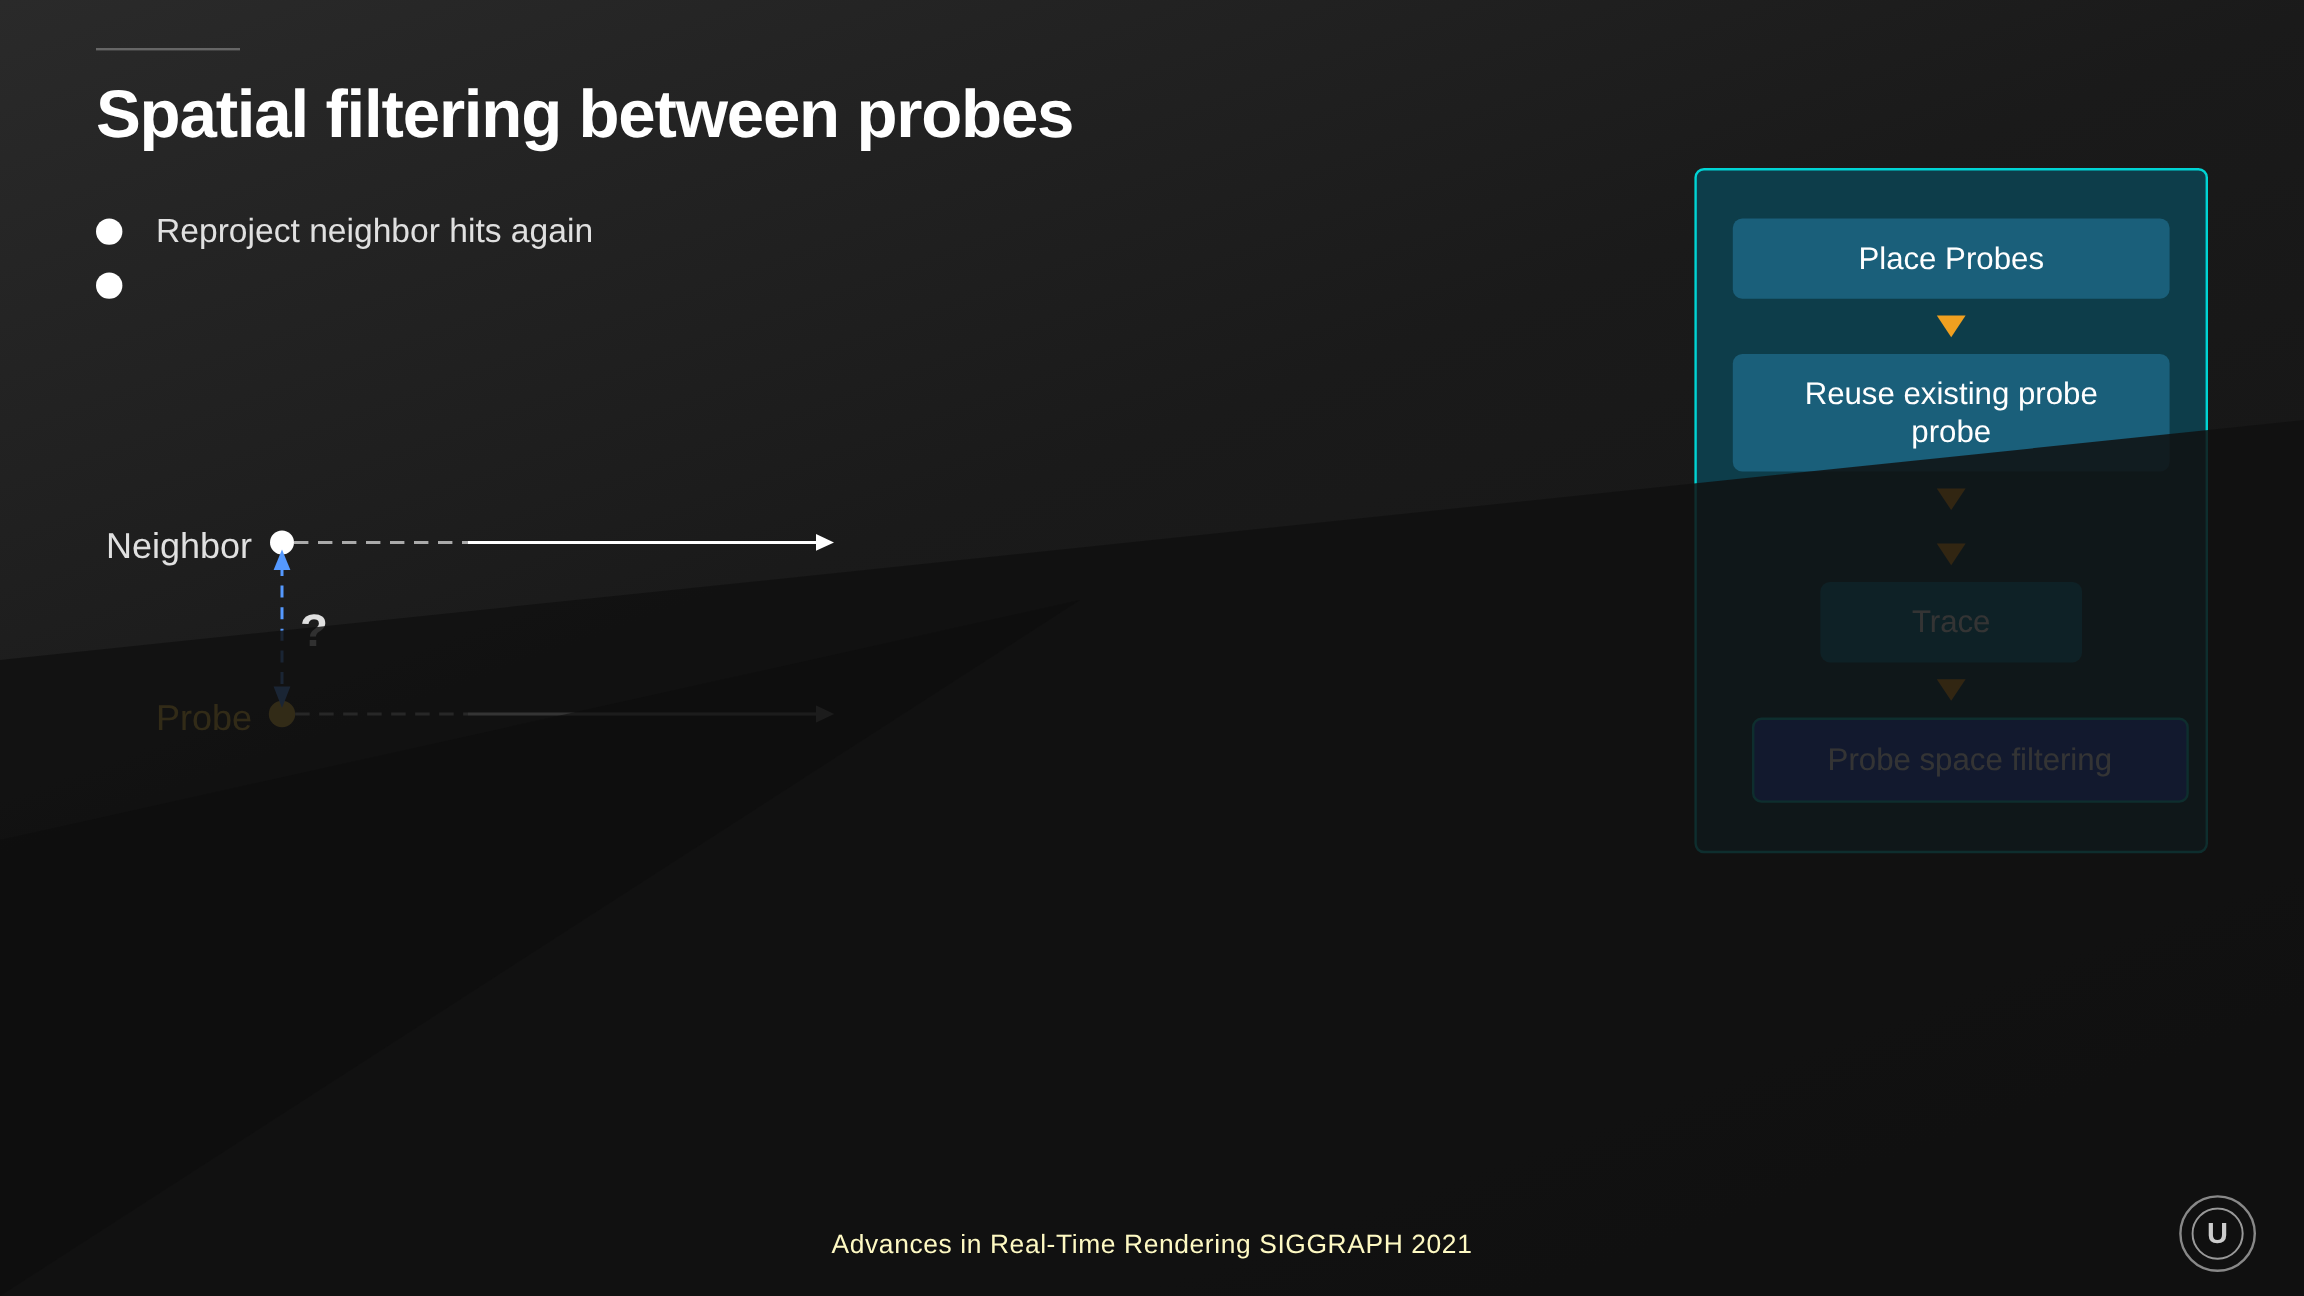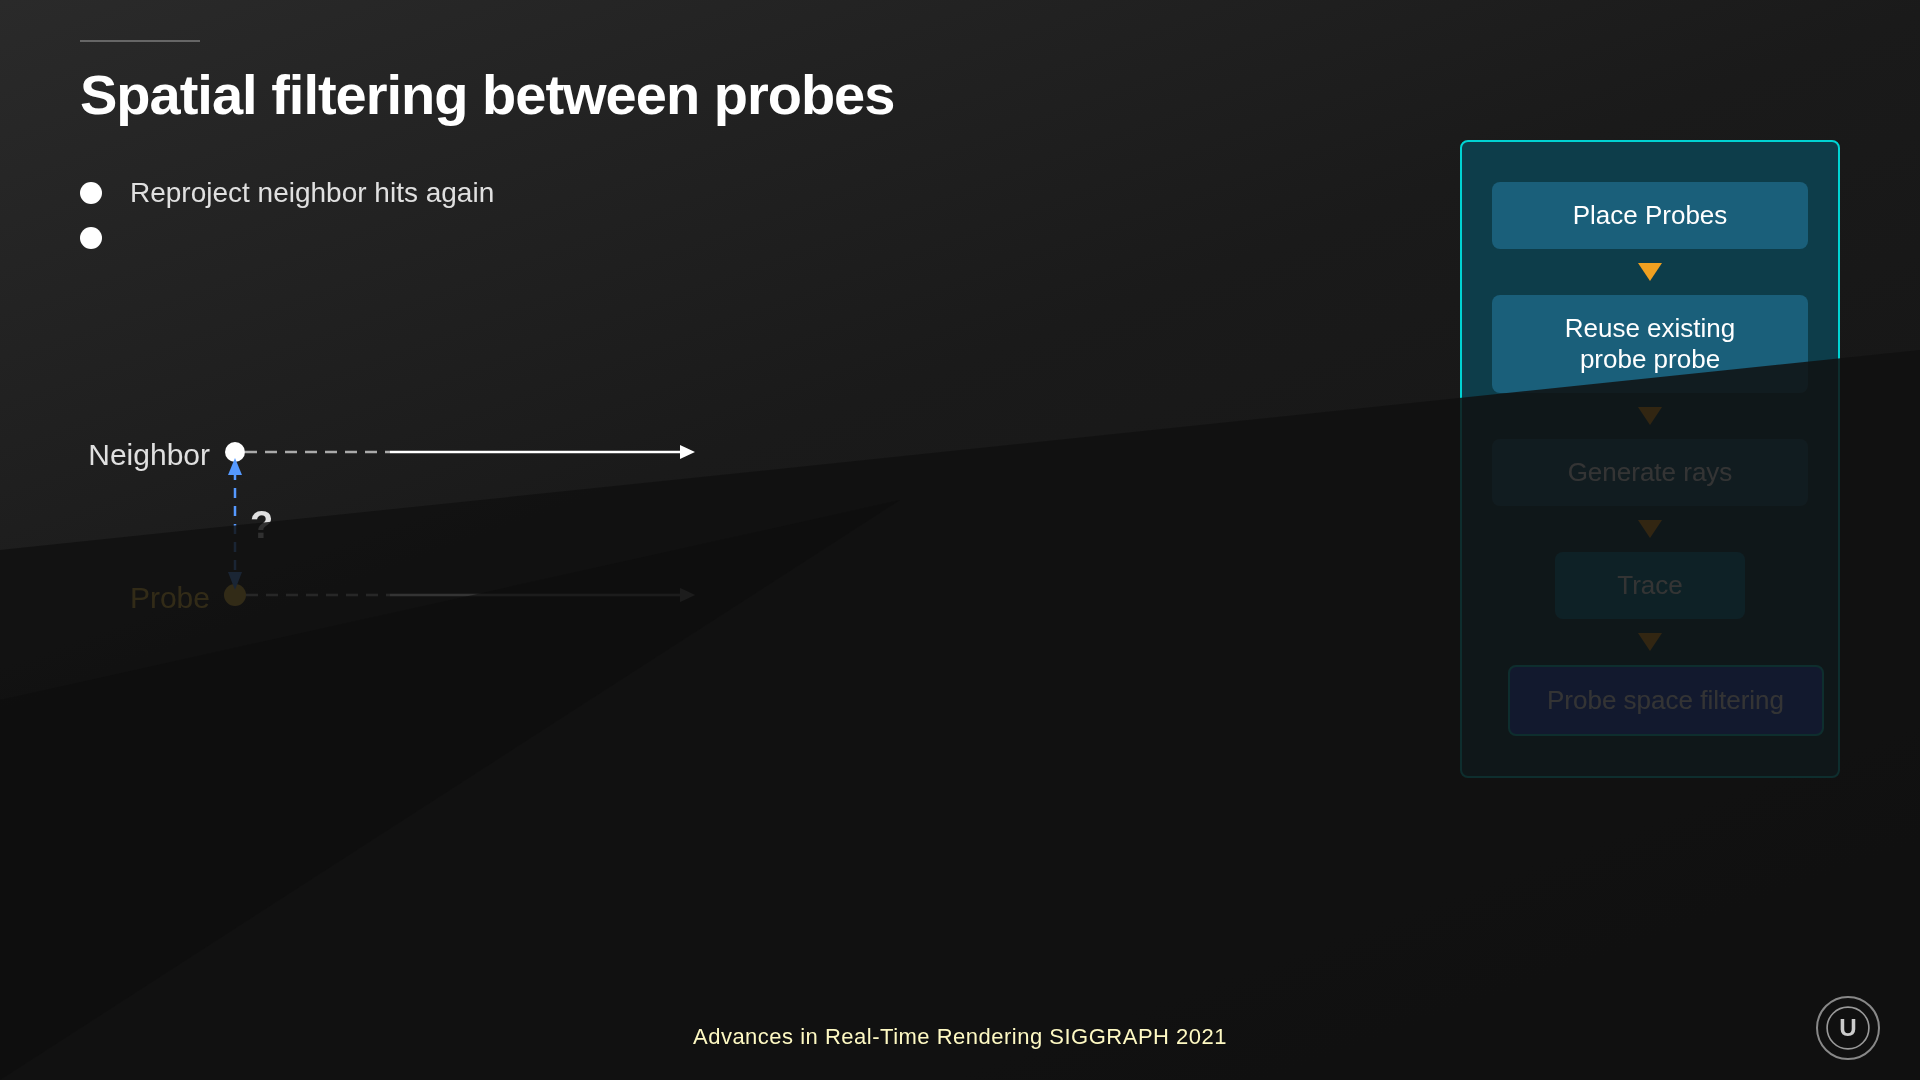--- a/index.html
+++ b/index.html
@@ -74,21 +74,21 @@
       top: 390px;
       width: 720px;
       height: 280px;
     }
 
     
     .flowchart-panel {
       position: absolute;
       right: 80px;
       top: 140px;
-      width: 380px;
+      width: 428px;
       background: #0d3d4a;
       border: 2px solid #00d4d4;
       border-radius: 8px;
       padding: 40px 30px;
       display: flex;
       flex-direction: column;
       align-items: center;
     }
 
     .flow-box {
@@ -215,23 +215,20 @@
   </div>
 
   <div class="flow-arrow"></div>
 
   <div class="flow-box">
     <span>Reuse existing probe probe</span>
   </div>
 
   <div class="flow-arrow"></div>
 
-  <div class="flow-box">
-    <span>Generate rays</span>
-  </div>
 
   <div class="flow-arrow"></div>
 
   <div class="flow-box highlight" style="width:60%;text-align:center;">
     <span>Trace</span>
   </div>
 
   <div class="flow-arrow"></div>
 
   <div class="flow-box cyan-border">

